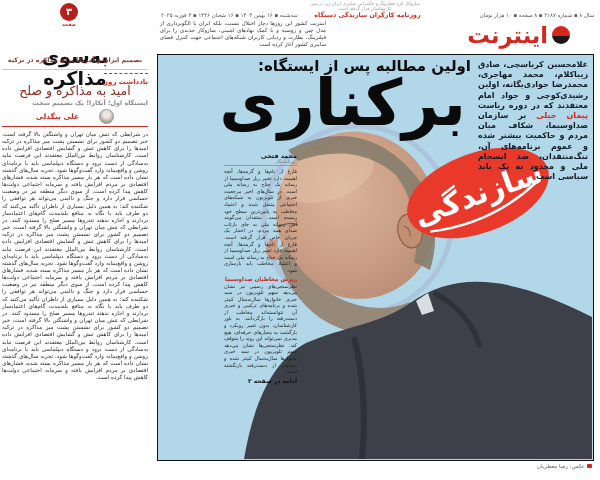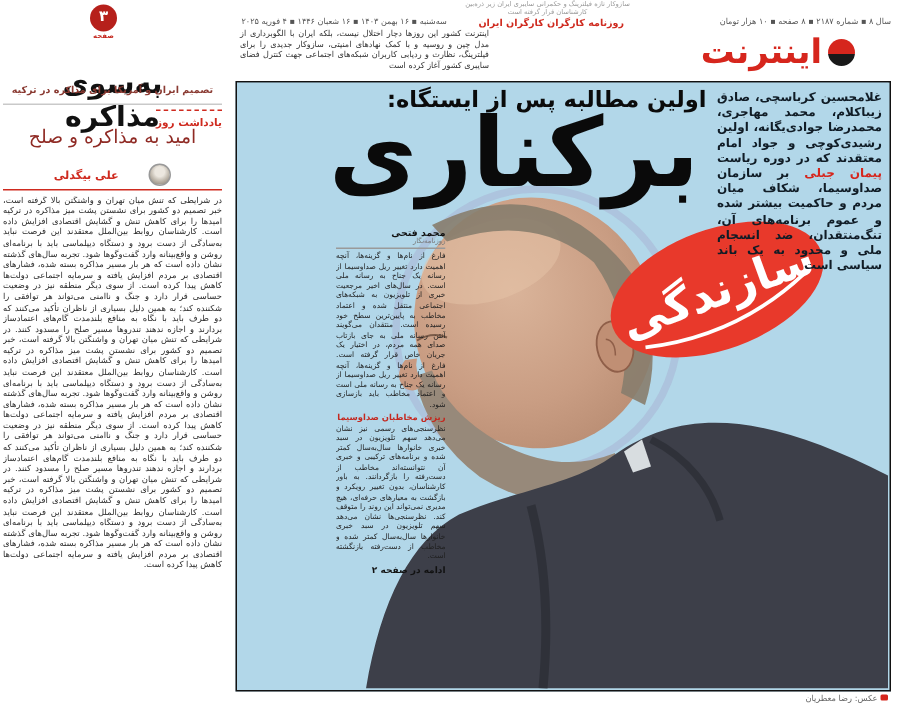--- a/index.html
+++ b/index.html
@@ -74,31 +74,32 @@
   <aside class="sidebar">
     <div class="sb-badge">
       <span class="sb-badge-circle">۳</span>
       <span class="sb-badge-label">صفحه</span>
     </div>
     <h2 class="sb-headline">به‌سوی مذاکره</h2>
     <div class="sb-subtitle">تصمیم ایران و آمریکا برای مذاکره در ترکیه</div>
     <div class="sb-hr"></div>
     <div class="sb-label">یادداشت روز</div>
     <h3 class="sb-note-title">امید به مذاکره و صلح</h3>
+    <div class="sb-note-sub">ایستگاه اول؛ آنکارا! یک تصمیم سخت</div>
     <div class="sb-author-row">
       <span class="sb-avatar"></span>
       <span class="sb-author-name">علی بیگدلی</span>
     </div>
     <div class="sb-red-rule"></div>
     <p class="sb-body">در شرایطی که تنش میان تهران و واشنگتن بالا گرفته است، خبر تصمیم دو کشور برای نشستن پشت میز مذاکره در ترکیه امیدها را برای کاهش تنش و گشایش اقتصادی افزایش داده است. کارشناسان روابط بین‌الملل معتقدند این فرصت نباید به‌سادگی از دست برود و دستگاه دیپلماسی باید با برنامه‌ای روشن و واقع‌بینانه وارد گفت‌وگوها شود. تجربه سال‌های گذشته نشان داده است که هر بار مسیر مذاکره بسته شده، فشارهای اقتصادی بر مردم افزایش یافته و سرمایه اجتماعی دولت‌ها کاهش پیدا کرده است. از سوی دیگر منطقه نیز در وضعیت حساسی قرار دارد و جنگ و ناامنی می‌تواند هر توافقی را شکننده کند؛ به همین دلیل بسیاری از ناظران تأکید می‌کنند که دو طرف باید با نگاه به منافع بلندمدت گام‌های اعتمادساز بردارند و اجازه ندهند تندروها مسیر صلح را مسدود کنند. در شرایطی که تنش میان تهران و واشنگتن بالا گرفته است، خبر تصمیم دو کشور برای نشستن پشت میز مذاکره در ترکیه امیدها را برای کاهش تنش و گشایش اقتصادی افزایش داده است. کارشناسان روابط بین‌الملل معتقدند این فرصت نباید به‌سادگی از دست برود و دستگاه دیپلماسی باید با برنامه‌ای روشن و واقع‌بینانه وارد گفت‌وگوها شود. تجربه سال‌های گذشته نشان داده است که هر بار مسیر مذاکره بسته شده، فشارهای اقتصادی بر مردم افزایش یافته و سرمایه اجتماعی دولت‌ها کاهش پیدا کرده است. از سوی دیگر منطقه نیز در وضعیت حساسی قرار دارد و جنگ و ناامنی می‌تواند هر توافقی را شکننده کند؛ به همین دلیل بسیاری از ناظران تأکید می‌کنند که دو طرف باید با نگاه به منافع بلندمدت گام‌های اعتمادساز بردارند و اجازه ندهند تندروها مسیر صلح را مسدود کنند. در شرایطی که تنش میان تهران و واشنگتن بالا گرفته است، خبر تصمیم دو کشور برای نشستن پشت میز مذاکره در ترکیه امیدها را برای کاهش تنش و گشایش اقتصادی افزایش داده است. کارشناسان روابط بین‌الملل معتقدند این فرصت نباید به‌سادگی از دست برود و دستگاه دیپلماسی باید با برنامه‌ای روشن و واقع‌بینانه وارد گفت‌وگوها شود. تجربه سال‌های گذشته نشان داده است که هر بار مسیر مذاکره بسته شده، فشارهای اقتصادی بر مردم افزایش یافته و سرمایه اجتماعی دولت‌ها کاهش پیدا کرده است.</p>
   </aside>
 
   <div class="abs m-micro">سازوکار تازه فیلترینگ و حکمرانی سایبری ایران زیر ذره‌بین کارشناسان قرار گرفته است</div>
   <div class="abs m-date">سه‌شنبه ▪ ۱۶ بهمن ۱۴۰۳ ▪ ۱۶ شعبان ۱۴۴۶ ▪ ۴ فوریه ۲۰۲۵</div>
-  <div class="abs m-paper">روزنامه کارگران کارگران ایران</div>
+  <div class="abs m-paper">روزنامه کارگران سازندگی دستگاه</div>
   <div class="abs m-issue">سال ۸ ▪ شماره ۲۱۸۷ ▪ ۸ صفحه ▪ ۱۰ هزار تومان</div>
   <div class="abs m-lead-icon"></div>
   <h1 class="abs m-lead-title">اینترنت مهندسی‌شده</h1>
   <p class="abs m-lead-intro">اینترنت کشور این روزها دچار اختلال نیست، بلکه ایران با الگوبرداری از مدل چین و روسیه و با کمک نهادهای امنیتی، سازوکار جدیدی را برای فیلترینگ، نظارت و ردیابی کاربران شبکه‌های اجتماعی جهت کنترل فضای سایبری کشور آغاز کرده است</p>
 
   <section class="mainbox">
 
     <svg class="photo-svg" viewBox="0 0 434 404" aria-hidden="true">
       <defs>
         <radialGradient id="skin" cx="45%" cy="35%" r="75%">

